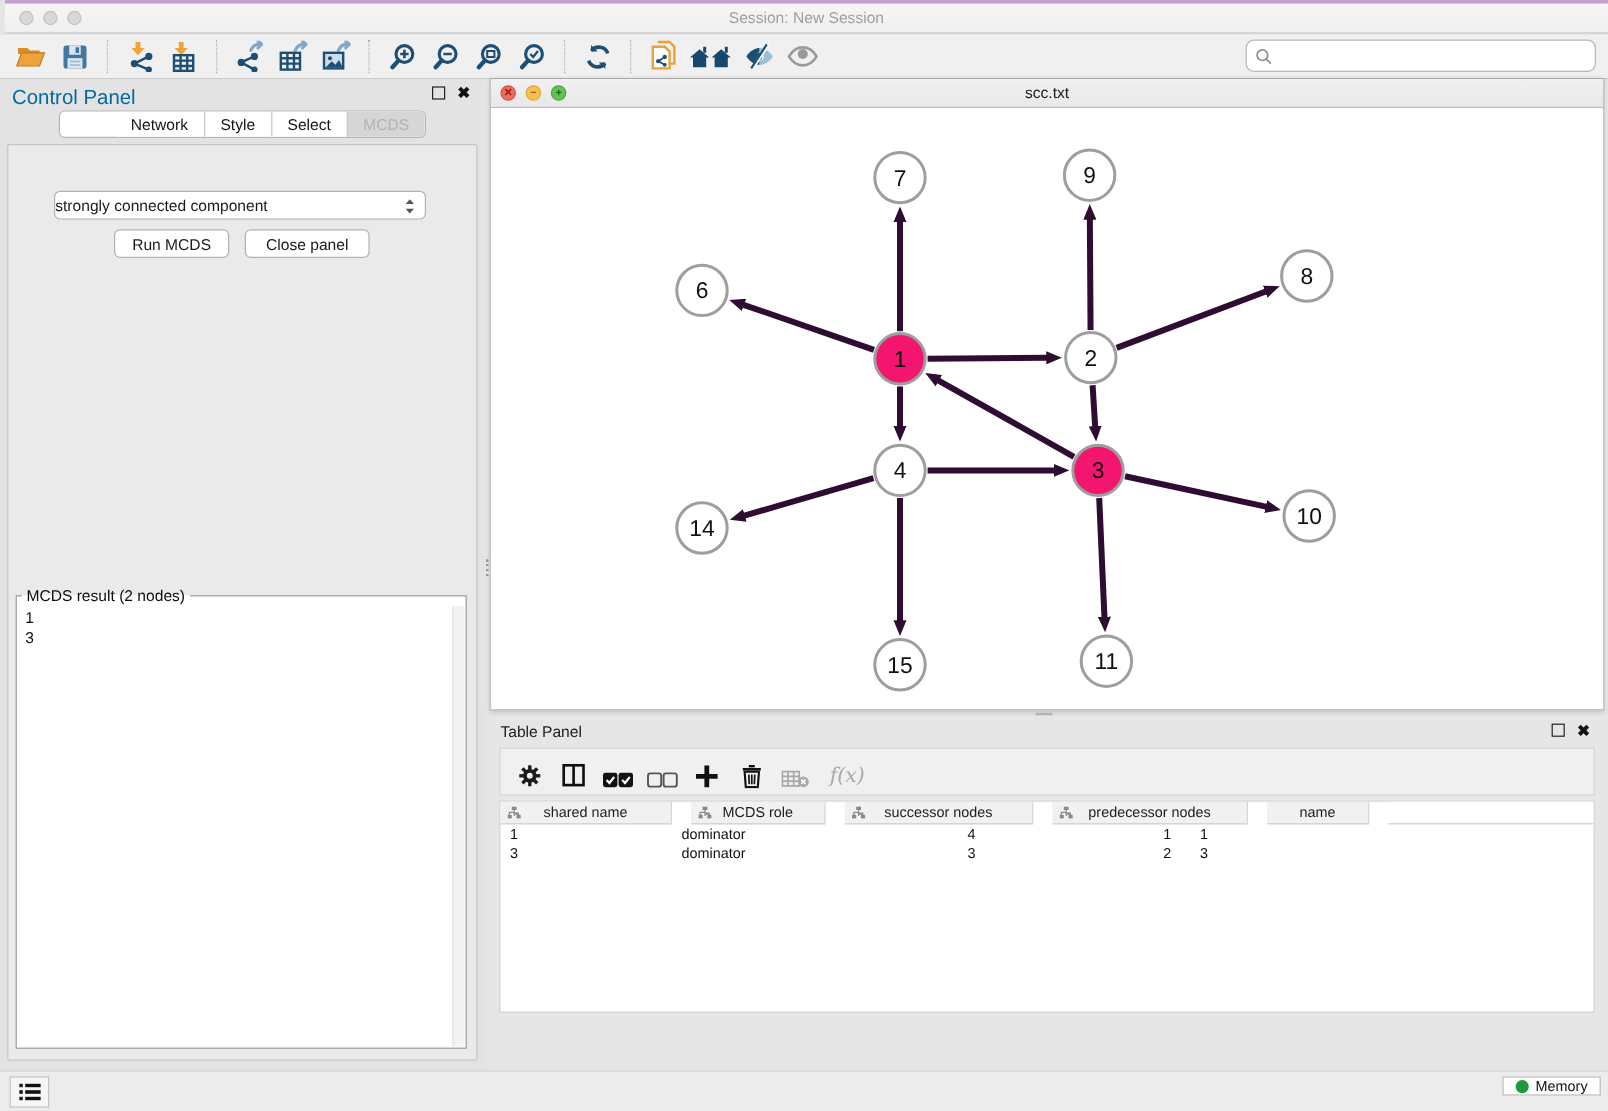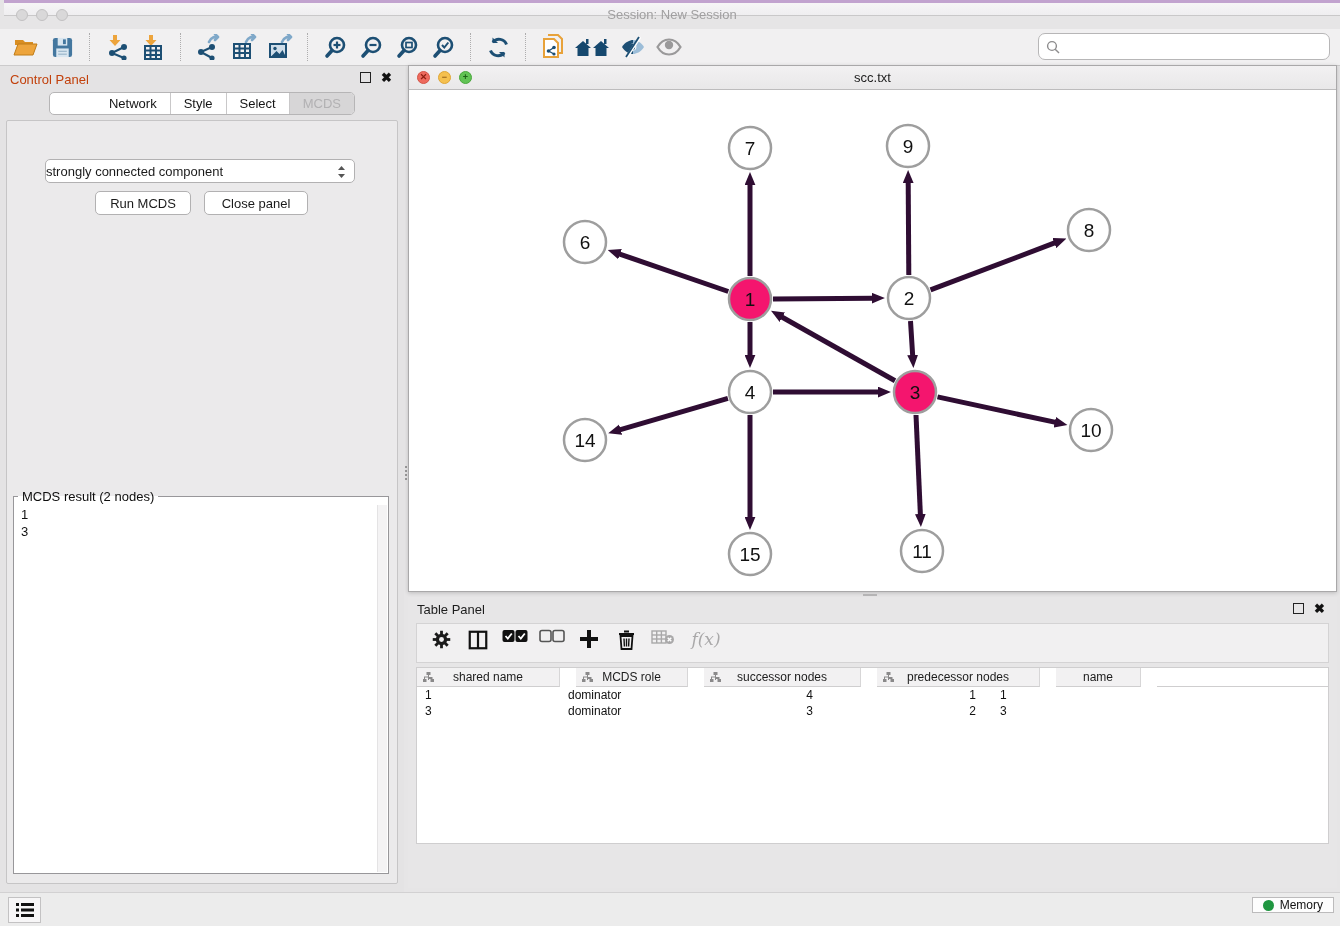--- a/index.html
+++ b/index.html
@@ -5,21 +5,21 @@
   * { margin:0; padding:0; box-sizing:border-box; }
   html,body { width:1340px; height:926px; }
   body {
     position:relative; background:#e6e5e6; overflow:hidden;
     font-family:"Liberation Sans", sans-serif; color:#1a1a1a;
     -webkit-font-smoothing:antialiased;
   }
   svg { display:block; }
 
   
-  .titlebar { position:absolute; top:0; left:4px; right:0; height:16px;
+  .titlebar { position:absolute; top:0; left:4px; right:0; height:28px;
     background:linear-gradient(#f8f7f8,#efeef0); border-bottom:1px solid #c9c8c9; }
   .accent-strip { position:absolute; top:0; left:0; right:0; height:3px; background:#c2a3cf; }
   .traffic { position:absolute; top:9px; left:12px; display:flex; gap:8px; }
   .traffic .dot { width:12px; height:12px; border-radius:50%; background:#d9d8d9; border:1px solid #c2c1c2; }
   .titlebar .title-text { position:absolute; top:7px; left:0; width:100%; text-align:center;
     font-size:13px; color:#a09fa0; }
 
   
   .toolbar { position:absolute; top:29px; left:0; right:0; height:37px;
     background:#f1f0f1; border-bottom:1px solid #cccbcc;
@@ -28,21 +28,21 @@
   .sep { width:1px; height:28px; border-left:1px dotted #aeadae; margin:0 9px; }
   .search-wrap { position:absolute; right:10px; top:4px; width:292px; height:27px;
     background:#fff; border:1px solid #b7b6b7; border-radius:7px;
     display:flex; align-items:center; padding:0 7px; gap:5px; }
   .search-wrap input { border:none; outline:none; flex:1; font-size:13px;
     font-family:"Liberation Sans", sans-serif; background:transparent; }
 
   
   .control-panel { position:absolute; left:0; top:66px; width:404px; bottom:34px; background:#e4e3e4; }
   .cp-header { position:relative; height:26px; }
-  .cp-header .panel-title { position:absolute; left:10px; top:6px; font-size:13px; color:#c2410c; }
+  .cp-header .panel-title { position:absolute; left:10px; top:6px; font-size:17px; color:#0369a1; }
   .panel-icons { position:absolute; right:12px; top:6px; display:flex; gap:10px; align-items:center; }
   .float-box { width:11px; height:11px; border:1.5px solid #222; background:transparent; }
   .close-x { font-size:13px; font-weight:bold; color:#111; line-height:11px; }
 
   .segmented { display:inline-flex; border:1px solid #b6b5b6; border-radius:5px; overflow:hidden; background:#fff;padding-left:46px; }
   .segmented .seg { padding:3px 13px; font-size:13px; color:#151515; border-left:1px solid #c9c8c9;
     background:#fff; white-space:nowrap; }
   .segmented .seg:first-child { border-left:none; }
   .segmented .seg.active { background:#d7d6d7; color:#b2b1b3; }
   .cp-tabs-row { text-align:center; height:24px; }
@@ -88,21 +88,21 @@
   .lt-max   { background:#61c354; border:1px solid #4aa73d; color:#1d6217; }
   .nf-canvas { position:absolute; left:0; right:0; top:25px; bottom:0; background:#fff; overflow:hidden; }
 
   
   .table-panel { position:absolute; left:408px; top:597px; width:929px; height:291px; background:#e7e6e7; }
   .tp-header { position:relative; height:24px; }
   .tp-header .panel-title { position:absolute; left:9px; top:5px; font-size:13px; color:#1d1d1d; }
   .tp-toolbar { position:absolute; left:8px; right:8px; top:26px; height:40px;
     background:#f1f0f1; border:1px solid #d4d3d4;
     display:flex; align-items:center; gap:9px; padding-left:10px; }
-  .tp-tbtn { width:28px; height:28px; display:flex; align-items:flex-start; justify-content:center; }
+  .tp-tbtn { width:28px; height:28px; display:flex; align-items:flex-end; justify-content:center; }
   .fx-label { font-family:"DejaVu Serif", serif; font-style:italic; font-size:17px; color:#a9a8a9; }
 
   .dtable { position:absolute; left:8px; right:8px; top:70px; bottom:44px;
     background:#fff; border:1px solid #cfcecf; overflow:hidden; }
   .thead { display:flex; height:19px;gap:16px; }
   .th { position:relative; background:#f2f1f2; border-right:1px solid #d7d6d7; border-bottom:1px solid #cfcecf;
     font-size:12px; color:#1c1c1c; display:flex; align-items:center; justify-content:center; }
   .th .tree-ic { position:absolute; left:6px; top:4px; }
   .thead-fill { flex:1; border-bottom:1px solid #cfcecf; background:#fff; }
   .tr { display:flex; height:16px; font-size:12px; color:#111; }

